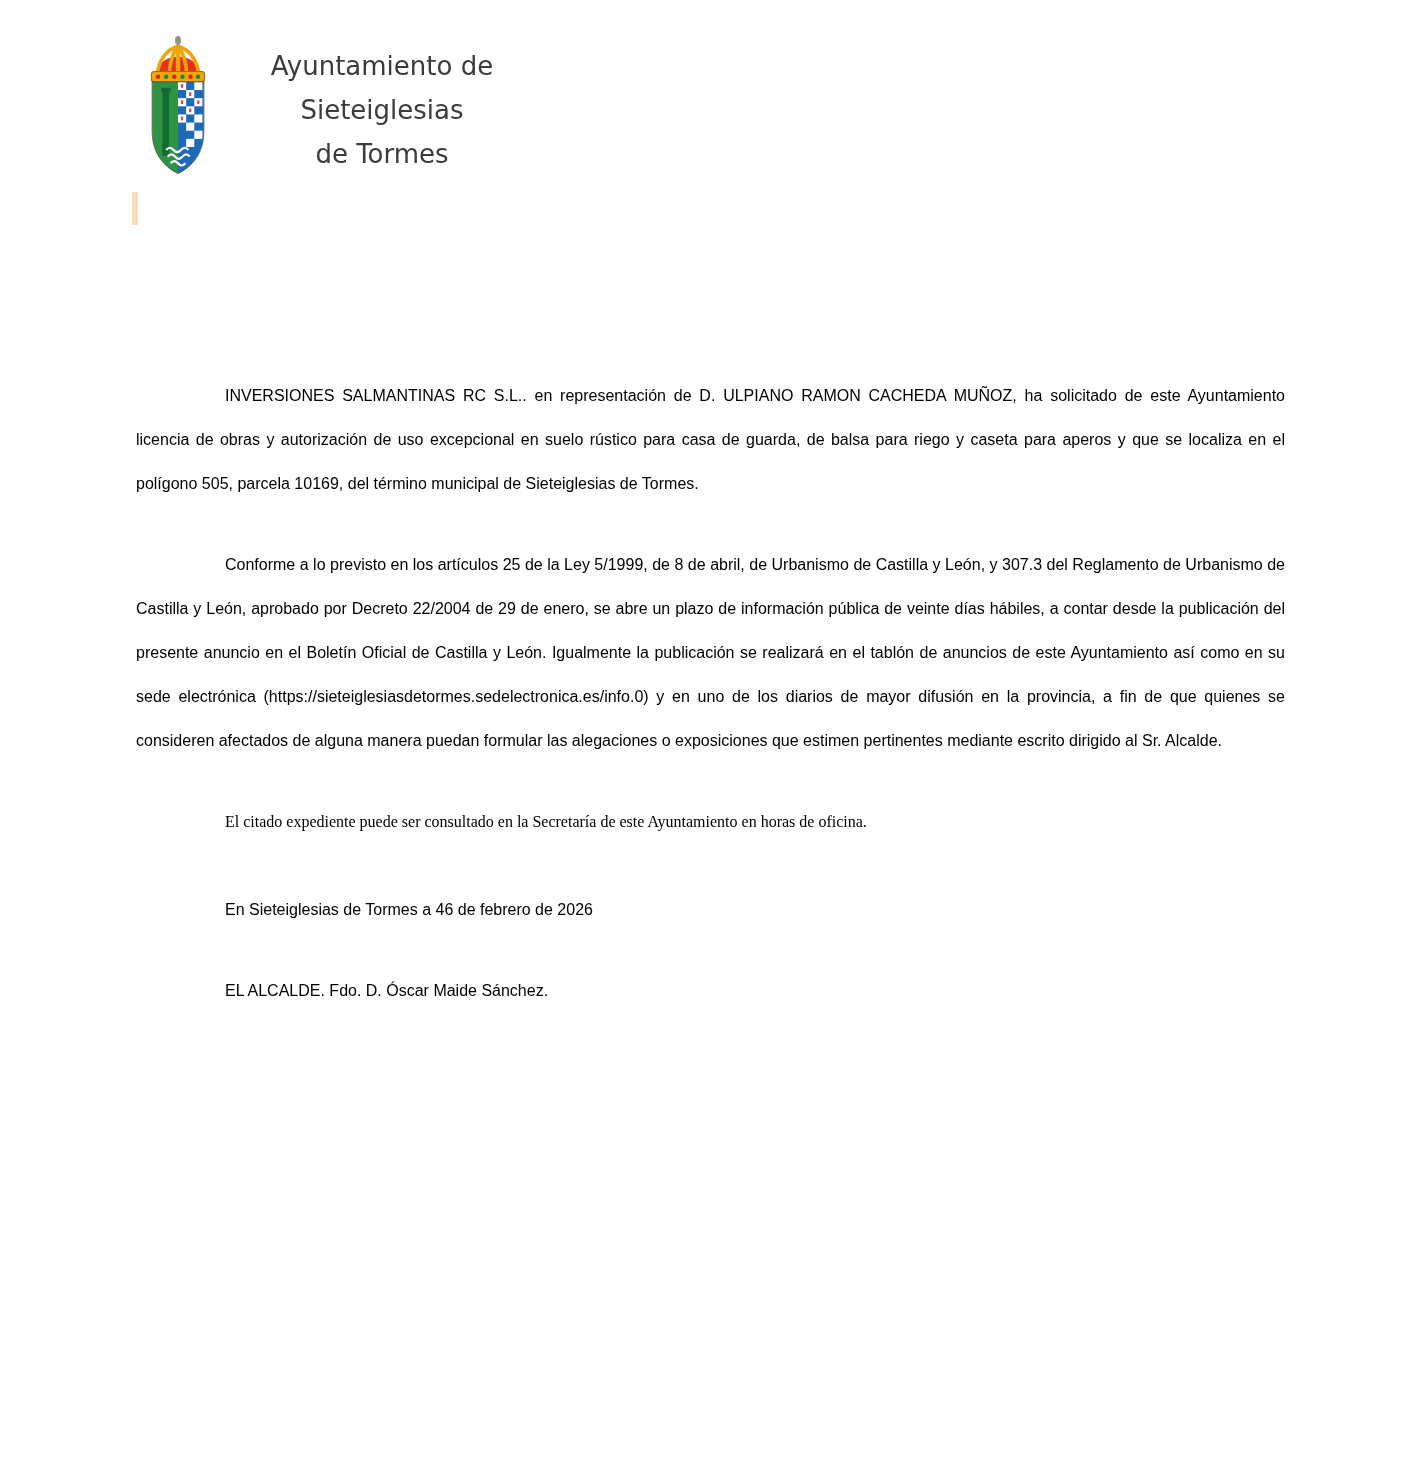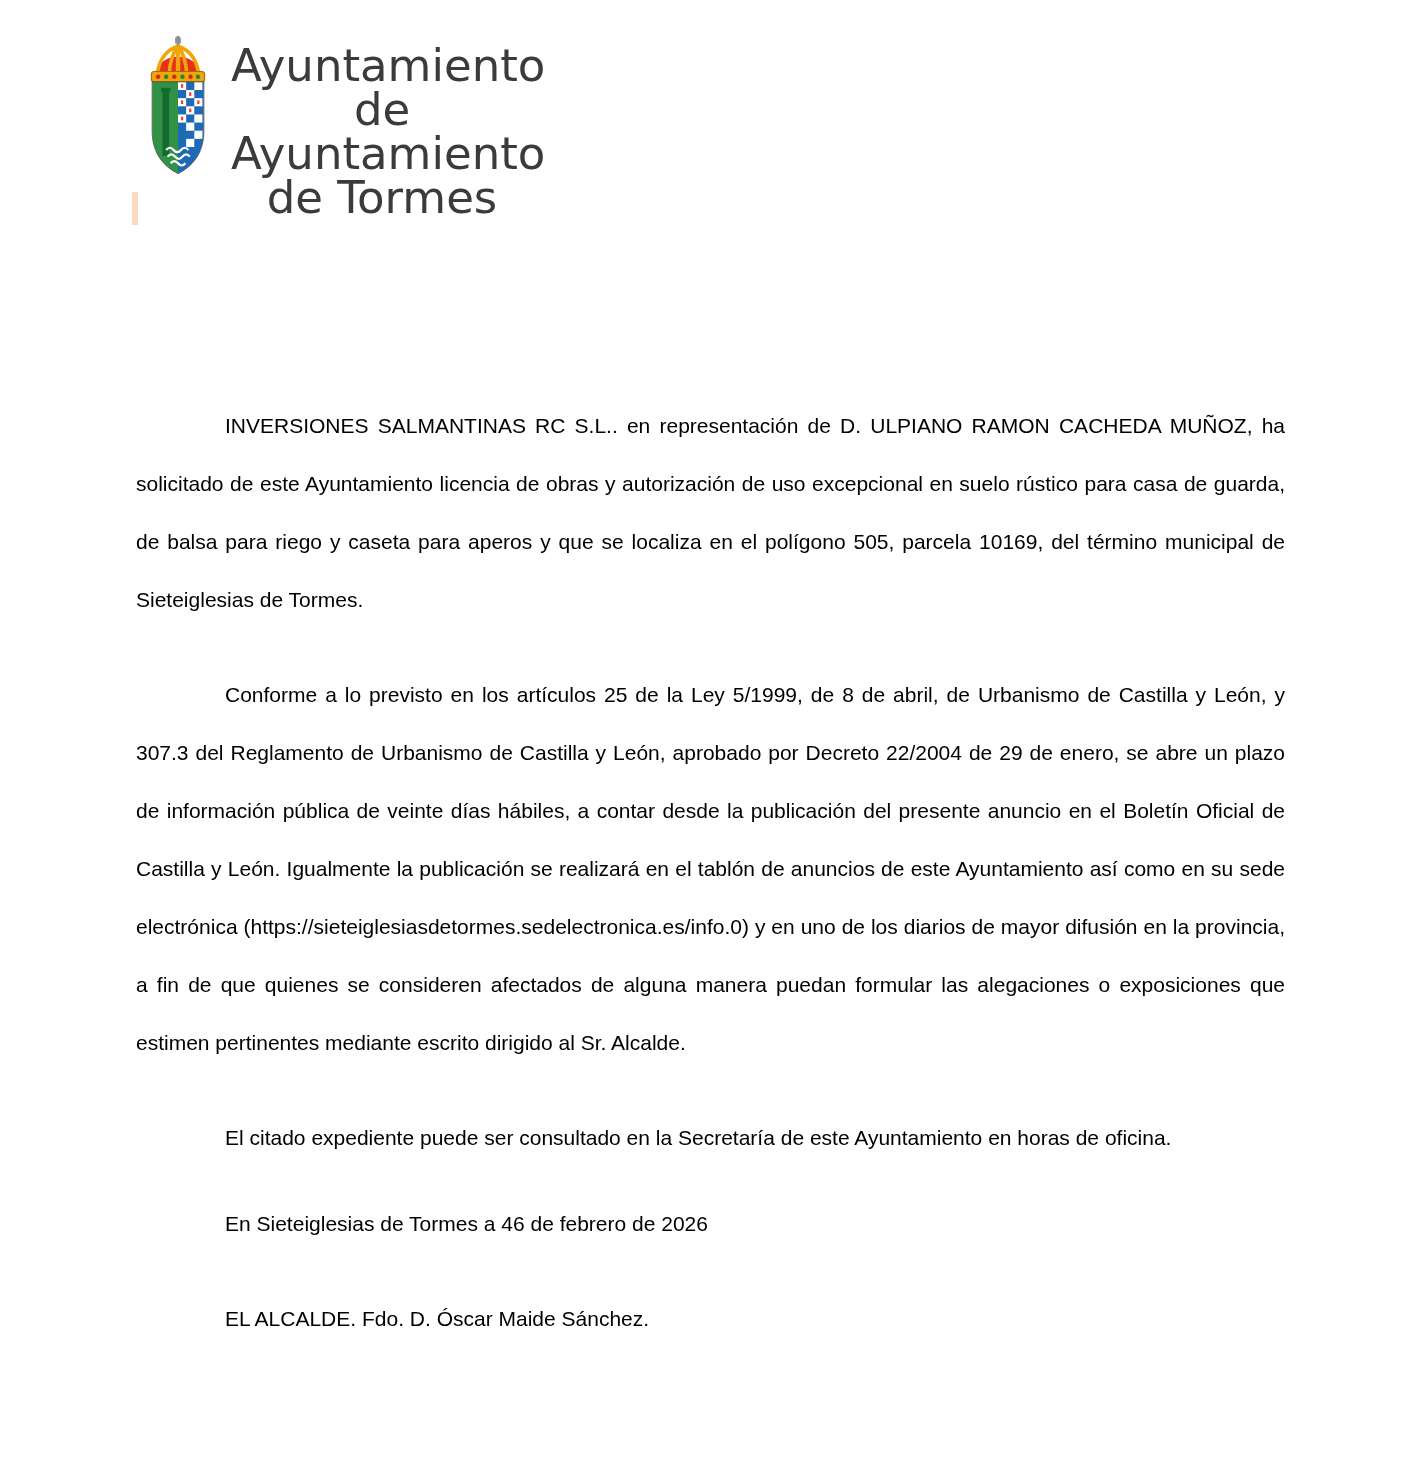--- a/index.html
+++ b/index.html
@@ -19,21 +19,21 @@
     top: 36px;
     left: 141px;
     display: flex;
     align-items: flex-start;
     gap: 16px;
   }
   .coat-of-arms { width: 74px; height: 148px; display: block; }
   .brand-text {
     padding-top: 8px;
     font-family: "DejaVu Sans", sans-serif;
-    font-size: 45px;
+    font-size: 26px;
     line-height: 44px;
     color: #3b3b3b;
     text-align: center;
     width: 302px;
   }
   .caret-mark {
     position: absolute;
     left: 132px;
     top: 192px;
     width: 6px;
@@ -53,32 +53,32 @@
     font-weight: bold;
     letter-spacing: 0.5px;
     text-decoration: underline;
     text-decoration-thickness: 2.5px;
     text-underline-offset: 4px;
   }
 
   
   .content {
     position: absolute;
-    top: 397px;
+    top: 374px;
     left: 136px;
     width: 1149px;
-    font-size: 21px;
-    line-height: 58px;
+    font-size: 16px;
+    line-height: 44px;
   }
   .content p {
     margin: 0 0 37px 0;
     text-align: justify;
     text-indent: 89px;
   }
-  .content p.p-consult { margin-bottom: 28px; }
+  .content p.p-consult { margin-bottom: 44px; font-family: Liberation Serif, serif; }
   .center-line {
     text-align: center;
     text-indent: 0;
   }
   .date-line { margin: 0 0 76px 0; }
   .signature-line { margin: 0 0 37px 0; }
   .signed-notice { margin: 0; }
 </style>
 </head>
 <body>
@@ -139,21 +139,21 @@
         <rect x="54" y="109" width="3" height="5" fill="#d44"></rect>
 
         <path d="M34,154 q5,-6 10,0 q5,6 10,0 q5,-6 10,0" stroke="#ffffff" stroke-width="3" fill="none"></path>
         <path d="M36,163 q5,-6 10,0 q5,6 10,0 q5,-6 10,0" stroke="#ffffff" stroke-width="3" fill="none"></path>
         <path d="M40,172 q5,-6 10,0 q5,6 10,0" stroke="#ffffff" stroke-width="3" fill="none"></path>
       </g>
       <path d="M15,62 H85 V128 C85,160 68,177 50,186 C32,177 15,160 15,128 Z" fill="none" stroke="#4a4a4a" stroke-width="1"></path>
     </svg>
     <div class="brand-text">
       <div>Ayuntamiento de</div>
-      <div>Ayuntamiento</div>
+      <div>Sieteiglesias</div>
       <div>de Tormes</div>
     </div>
   </div>
 
   <div class="caret-mark"></div>
 
 
   <div class="content">
     <p>INVERSIONES SALMANTINAS RC S.L.. en representación de D. ULPIANO RAMON CACHEDA MUÑOZ, ha solicitado de este Ayuntamiento licencia de obras y autorización de uso excepcional en suelo rústico para casa de  guarda, de balsa para riego y caseta para aperos y que se localiza en el polígono 505, parcela 10169,  del término municipal de Sieteiglesias de Tormes.</p>
     <p>Conforme a lo previsto en los artículos 25 de la Ley 5/1999, de 8 de abril, de Urbanismo de Castilla y León, y 307.3 del Reglamento de Urbanismo de Castilla y León, aprobado por Decreto 22/2004 de 29 de enero, se abre un plazo de información pública de veinte días hábiles, a contar desde la publicación del presente anuncio en el Boletín Oficial de Castilla y León. Igualmente la publicación se realizará en el tablón de anuncios de este Ayuntamiento así como en su sede electrónica (https://sieteiglesiasdetormes.sedelectronica.es/info.0)  y en uno de los diarios de mayor difusión en la provincia, a fin de que quienes se consideren afectados de alguna manera puedan formular las alegaciones o exposiciones que estimen pertinentes mediante escrito dirigido al Sr. Alcalde.</p>

